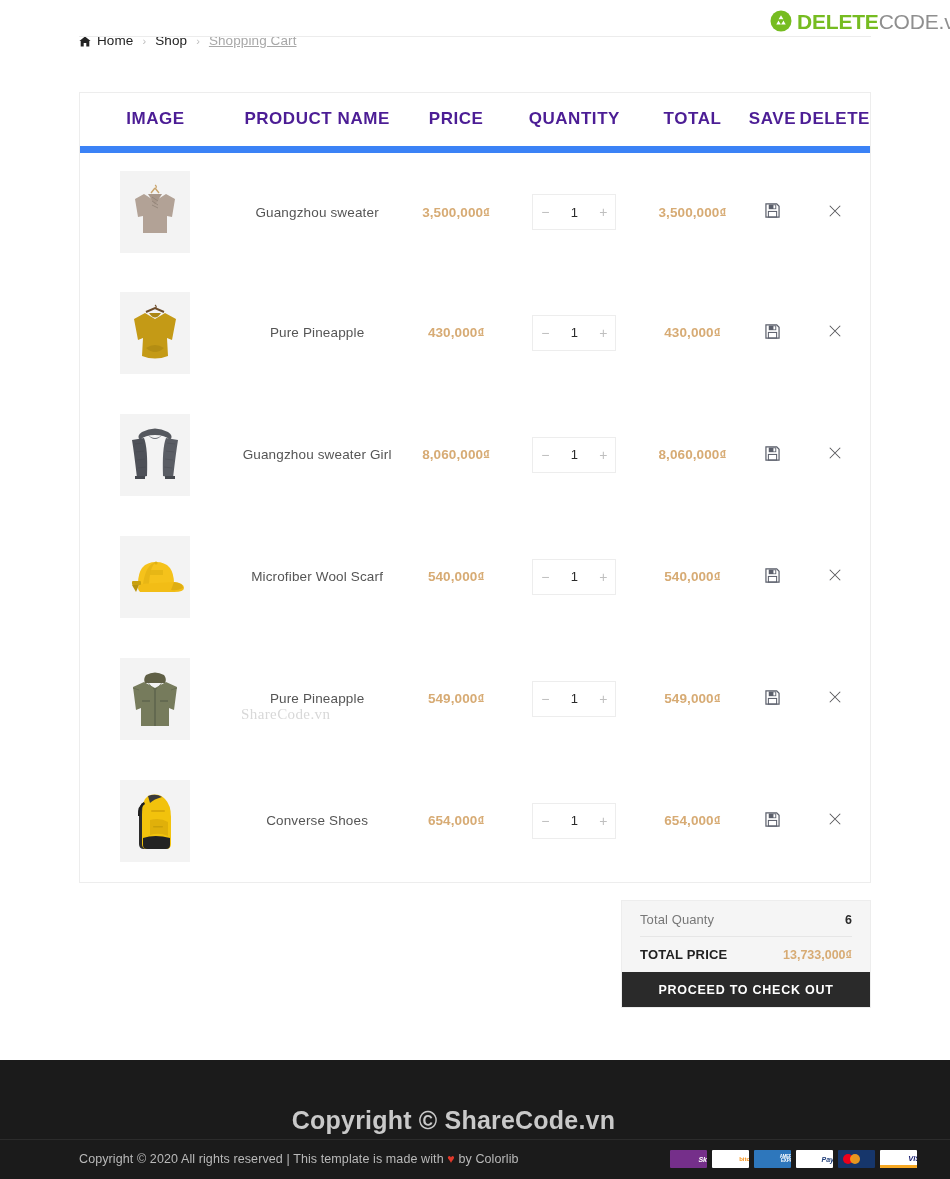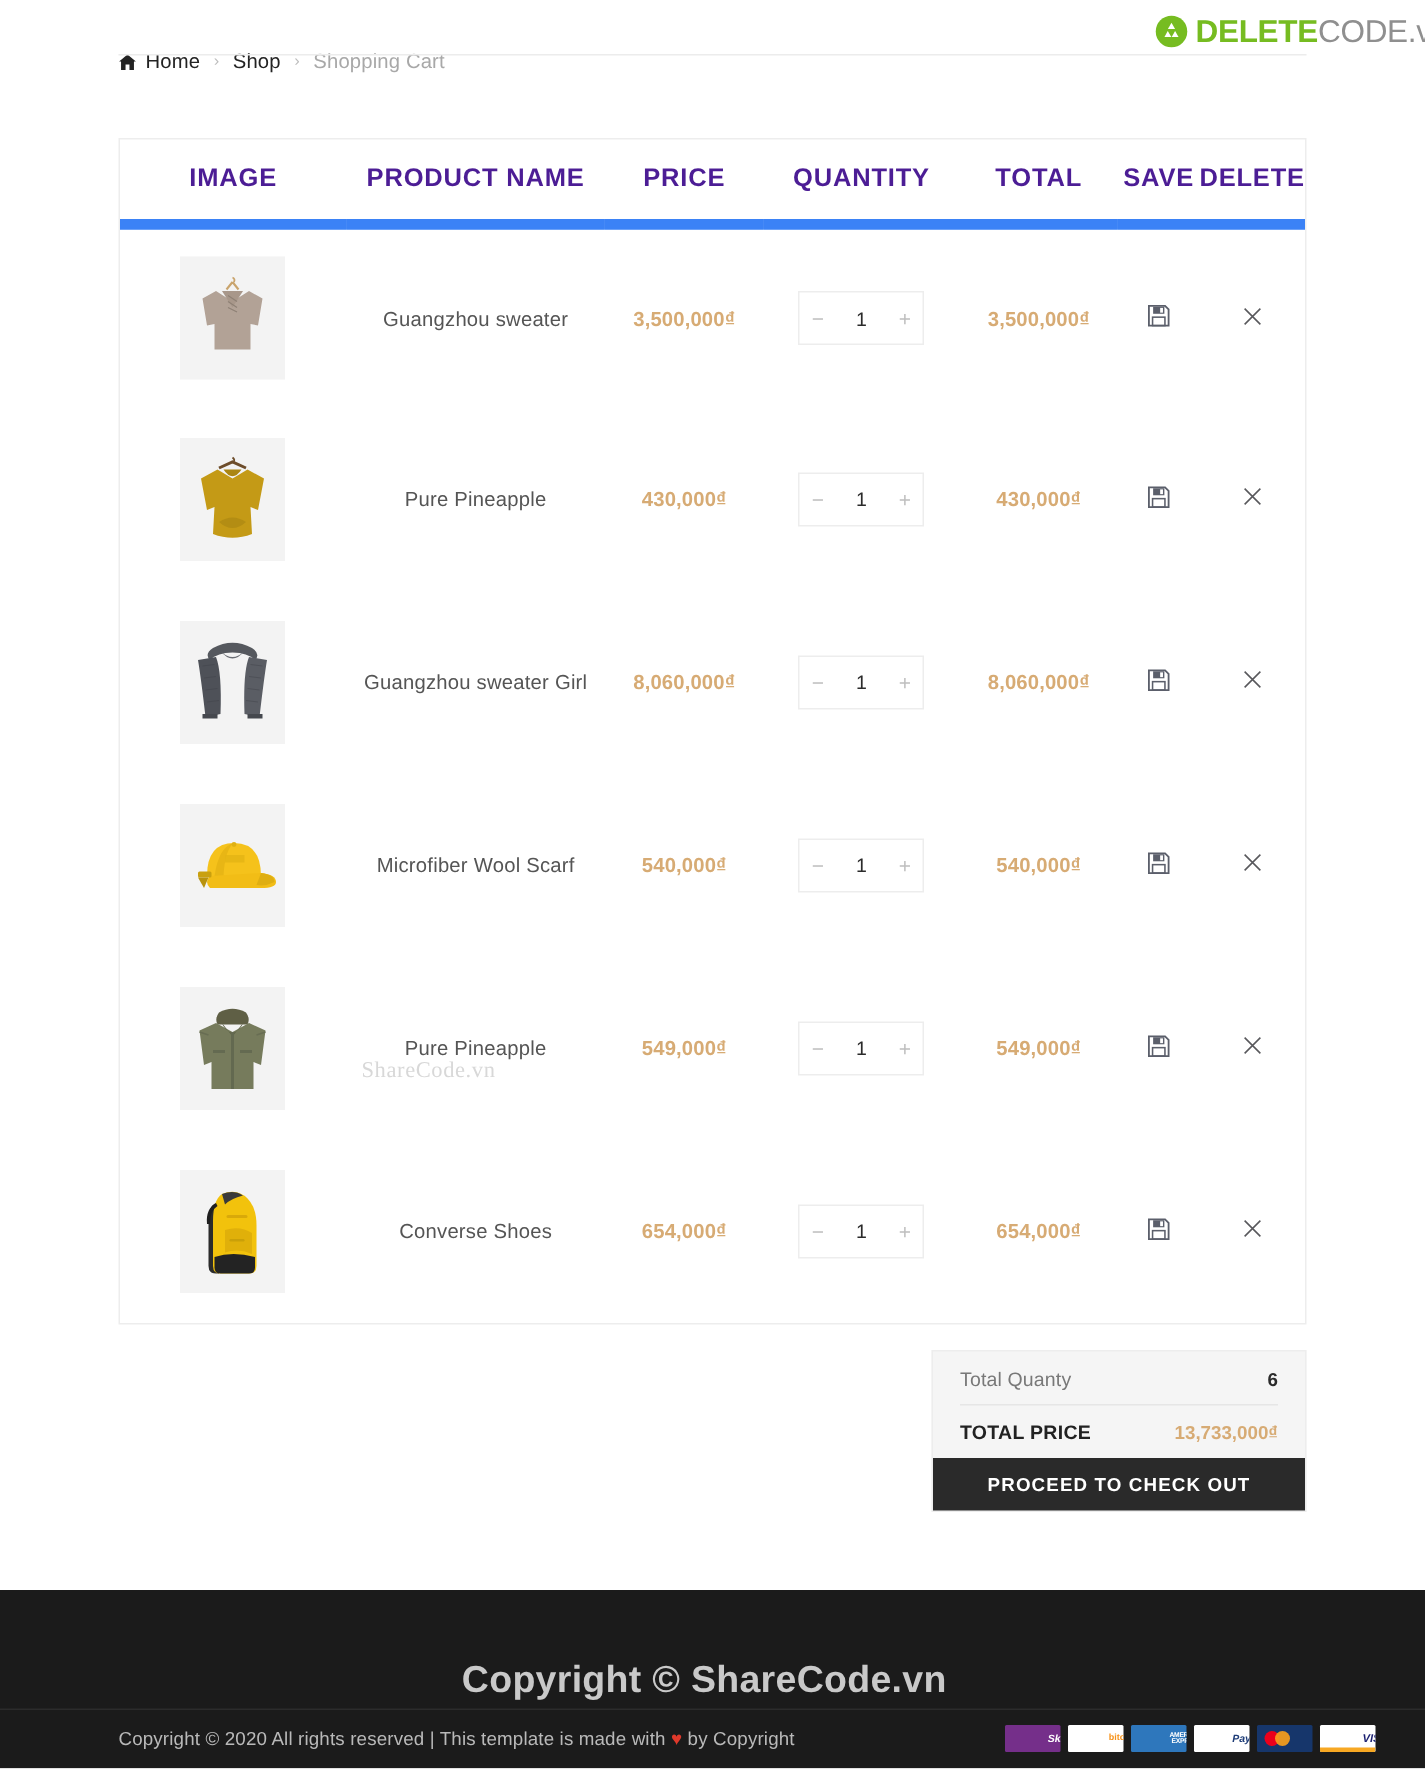--- a/index.html
+++ b/index.html
@@ -52,21 +52,21 @@
     top: 1px;
   }
   .home-icon svg { display: block; }
   .bc-sep {
     color: #bdbdbd;
     font-size: 11px;
     position: relative;
     top: 0px;
   }
   .bc-link { color: #232323; text-decoration: none; }
-  .bc-current { color: #a8a8a8; }
+  .bc-current { color: #a8a8a8; text-decoration: underline; }
   .topbar-rule {
     position: absolute;
     left: 79px; top: 36px;
     width: 792px;
     height: 1px;
     background: #ececec;
   }
 
   
   .logo {
@@ -262,21 +262,21 @@
   
   .footer {
     position: absolute;
     left: 0; top: 1060px;
     width: 950px;
     height: 119px;
     background: #1b1b1b;
   }
   .footer-watermark {
     position: absolute;
-    left: 16px; top: 46px;
+    left: 0; top: 46px;
     width: 907px;
     text-align: center;
     font-size: 25px;
     font-weight: bold;
     color: #c9c9c9;
     letter-spacing: .2px;
     font-family: "Liberation Sans", sans-serif;
     pointer-events: none;
     user-select: none;
   }
@@ -608,21 +608,21 @@
     </div>
     <button class="checkout-btn">PROCEED TO CHECK OUT</button>
   </div>
 
   <div class="footer">
     <div class="footer-watermark">Copyright © ShareCode.vn</div>
     <div class="footer-rule"></div>
   </div>
 
   <div class="footer-copy">
-    <span>Copyright © 2020 All rights reserved | This template is made with </span><span class="heart">♥</span><span> by </span><a href="#">Copyright</a>
+    <span>Copyright © 2020 All rights reserved | This template is made with </span><span class="heart">♥</span><span> by </span><a href="#">Colorlib</a>
   </div>
 
   <div class="pay-row" id="pay-row">
       <span class="pay pay-skrill">Skrill</span>
       <span class="pay pay-bitcoin">bitcoin</span>
       <span class="pay pay-amex">AMERICAN EXPRESS</span>
       <span class="pay pay-paypal">PayPal</span>
       <span class="pay pay-mc">
         <i class="mc-l"></i>
         <i class="mc-r"></i>

